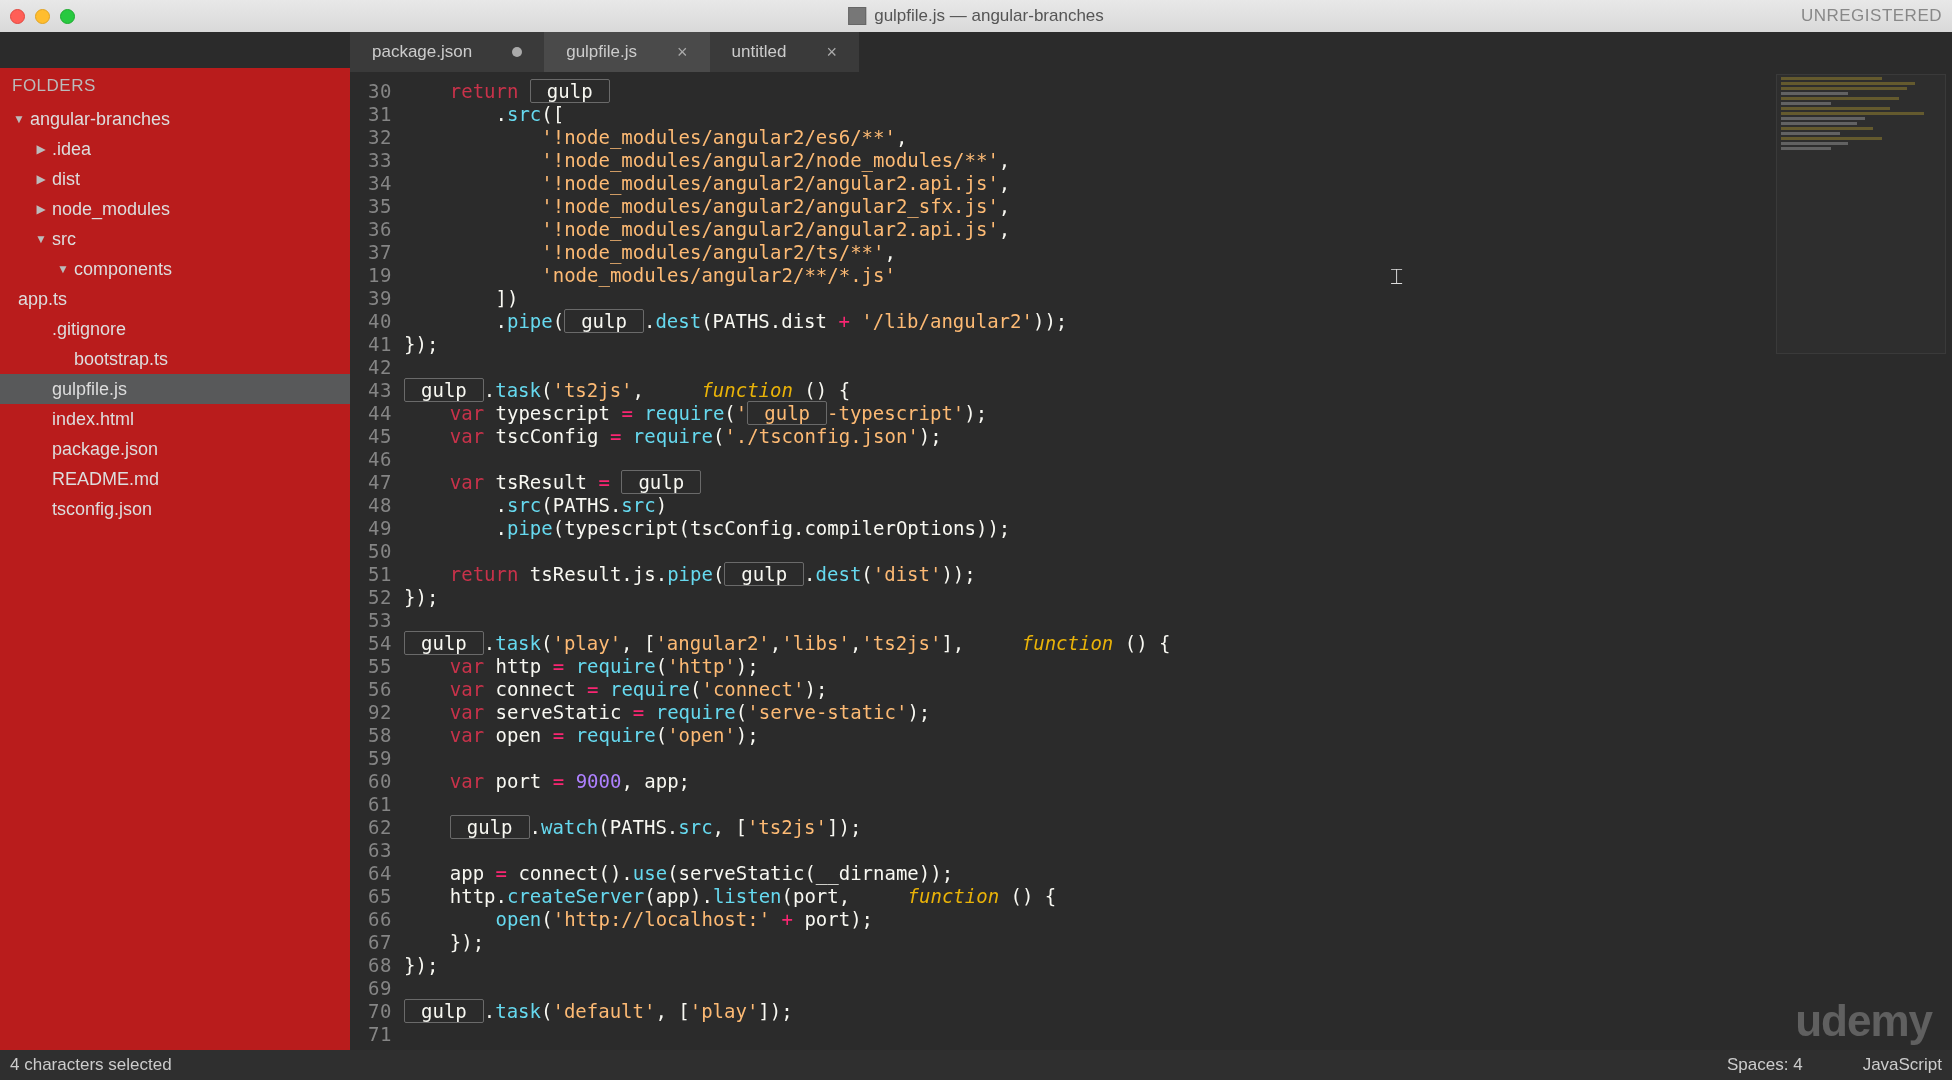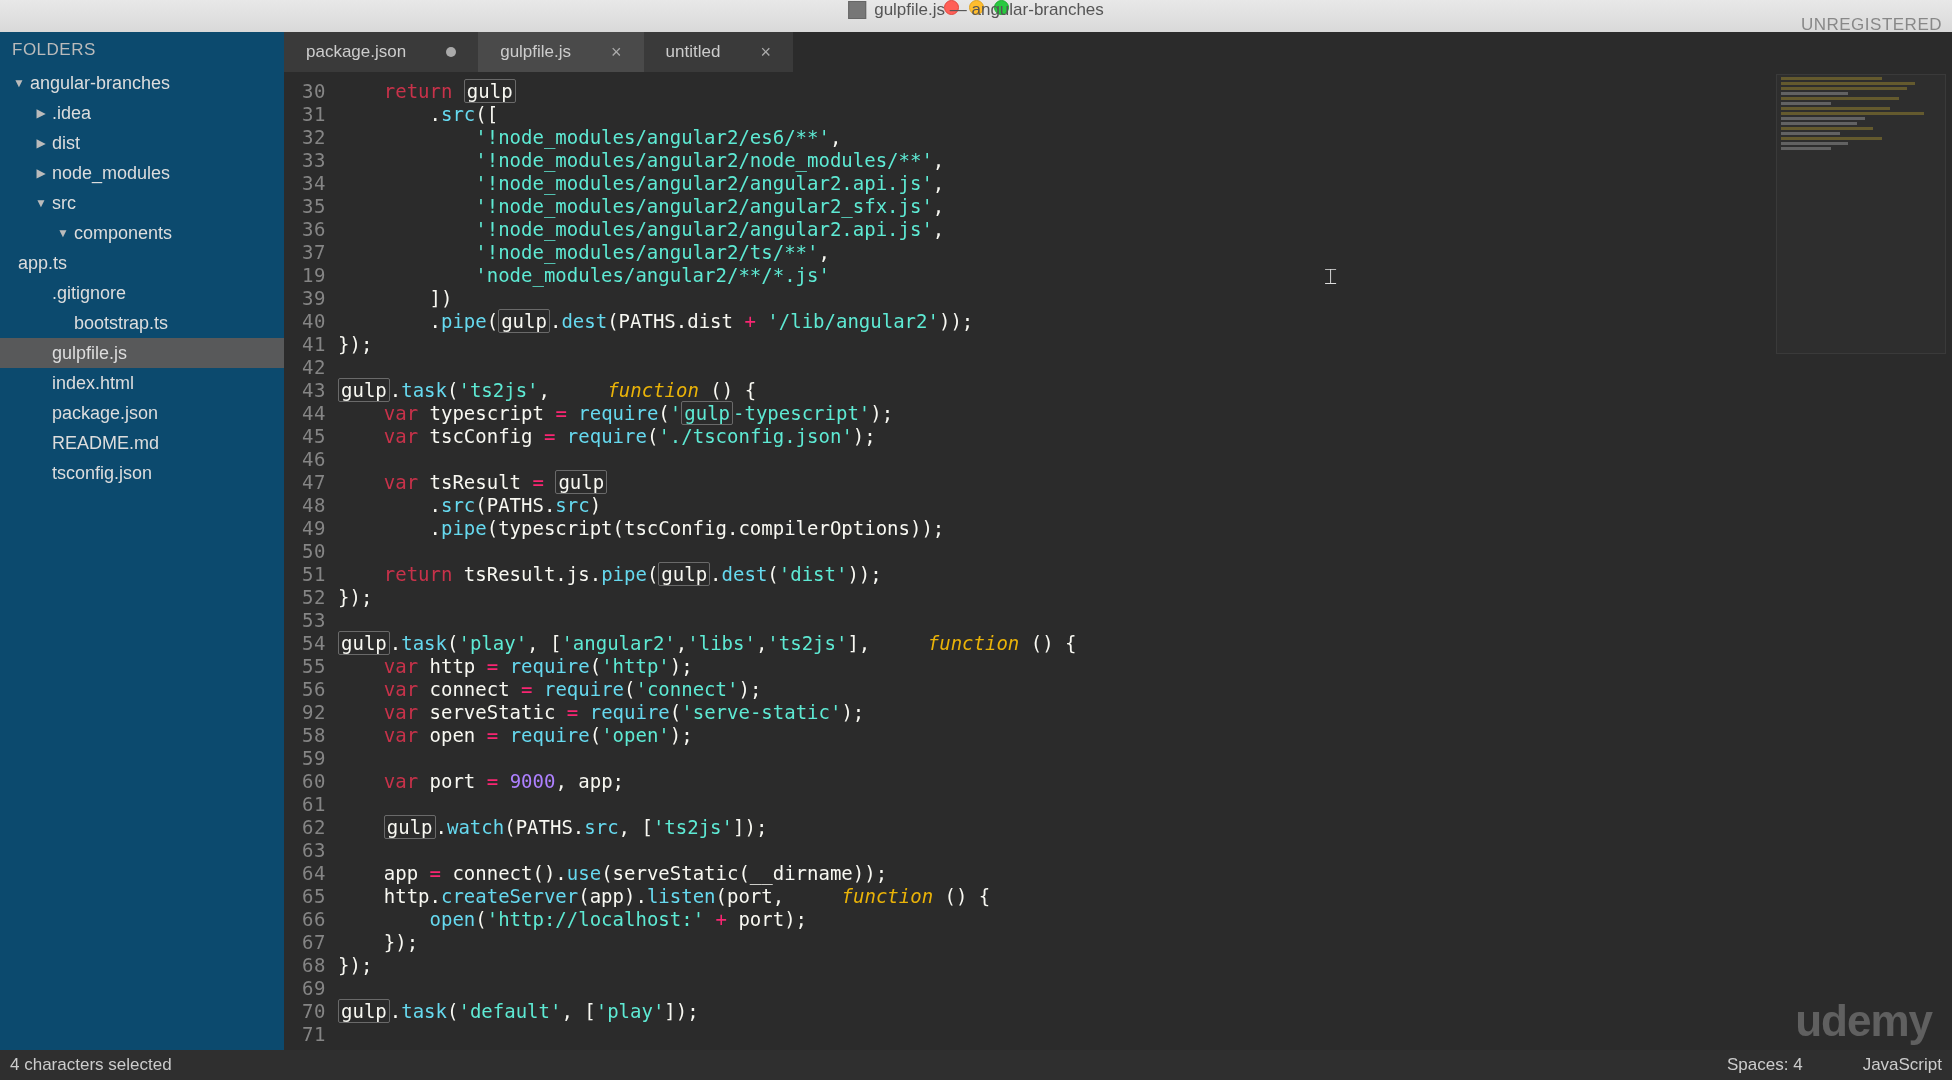--- a/index.html
+++ b/index.html
@@ -1,34 +1,34 @@
 <!DOCTYPE html>
 <html><head>
 <meta charset="utf-8">
 <style>
 * { margin: 0; padding: 0; box-sizing: border-box; }
 html, body { width: 1952px; height: 1080px; overflow: hidden; font-family: "Helvetica Neue", Arial, sans-serif; }
 body { background: #2b2b2b; color: #d0d0d0; display: flex; flex-direction: column; }
 
 
-.titlebar { height: 32px; background: linear-gradient(#e8e8e8, #d9d9d9); display: flex; align-items: center; padding: 0 10px; color: #444; font-size: 17px; position: relative; flex-direction: column; }
+.titlebar { height: 32px; background: linear-gradient(#e8e8e8, #d9d9d9); display: flex; align-items: center; padding: 0 10px; color: #444; font-size: 17px; position: relative; }
 .traffic { display: flex; gap: 10px; }
 .dot { width: 15px; height: 15px; border-radius: 50%; }
 .dot.red { background: #ff5f57; border: 1px solid #e1483f; }
 .dot.yellow { background: #ffbd2e; border: 1px solid #e0a323; }
 .dot.green { background: #28c940; border: 1px solid #1dab2f; }
 .titlecenter { position: absolute; left: 50%; transform: translateX(-50%); display: flex; align-items: center; gap: 8px; color: #555; }
 .title-icon { width: 18px; height: 18px; background: #777; border: 1px solid #666; }
 .unreg { margin-left: auto; color: #888; font-size: 17px; letter-spacing: 0.5px; }
 
 
 .mainrow { flex: 1; display: flex; min-height: 0; }
 
 
-.sidebar { width: 284px; background: #0c4a6e; display: flex; flex-direction: column; font-size: 18px; }
+.sidebar { width: 350px; background: #b91c1c; display: flex; flex-direction: column; font-size: 18px; margin-top: 36px; }
 .sidebar-header { padding: 8px 12px; color: #bbb; font-size: 17px; letter-spacing: 0.5px; }
 .tree { flex: 1; }
 .tree-item { display: flex; align-items: center; height: 30px; color: #ddd; cursor: pointer; }
 .tree-item.selected { background: #58595a; }
 .disclosure { width: 14px; display: inline-flex; justify-content: center; color: #bbb; font-size: 12px; margin-right: 4px; }
 .indent-0 { padding-left: 12px; }
 .indent-1 { padding-left: 34px; }
 .indent-2 { padding-left: 56px; }
 .indent-3 { }
 
@@ -46,26 +46,26 @@
 
 .codewrap { flex: 1; display: flex; overflow: hidden; font-family: Menlo, Consolas, monospace; font-size: 19px; line-height: 23px; }
 .gutter { width: 54px; text-align: right; color: #858585; padding: 8px 12px 8px 0; letter-spacing: 0.5px; }
 .gutter div { height: 23px; }
 .code { flex: 1; padding: 8px 0; color: #f8f8f2; white-space: pre; }
 .code .line { height: 23px; }
 
 
 .kw { color: #c8324a; }        
 .fn { color: #eab308; font-style: italic; margin-left: 46px; } 
-.str { color: #5eead4; }      
+.str { color: #fdba74; }      
 .op { color: #f92672; }       
 .punct { color: #f8f8f2; }
 .num { color: #ae81ff; }
 .method { color: #66d9ef; }   
-.boxed { border: 1px solid #6a6a6a; border-radius: 2px; padding: 0 2px; }
+.boxed { border: 1px solid #6a6a6a; border-radius: 2px; padding: 0 16px; }
 .text-cursor-icon { position: absolute; left: 1040px; top: 232px; color: #ddd; font-size: 22px; }
 
 
 .minimap { position: absolute; top: 42px; right: 6px; width: 170px; height: 280px; background: #303030; border: 1px solid #444; opacity: 0.6; }
 .mm-line { height: 3px; margin: 2px 4px; background: #666; }
 .mm-y { background: #8a7a30; }
 .mm-w { background: #888; }
 
 
 .statusbar { height: 30px; background: #2f2f2f; color: #ccc; font-size: 17px; display: flex; align-items: center; padding: 0 10px; gap: 28px; }

